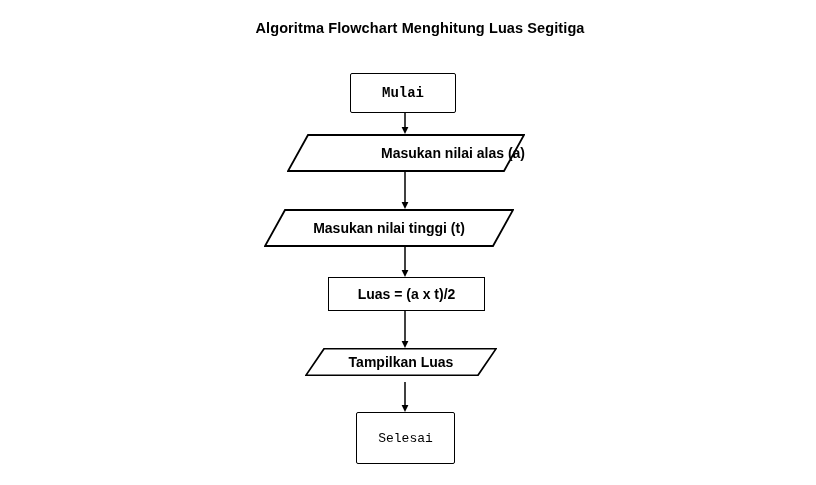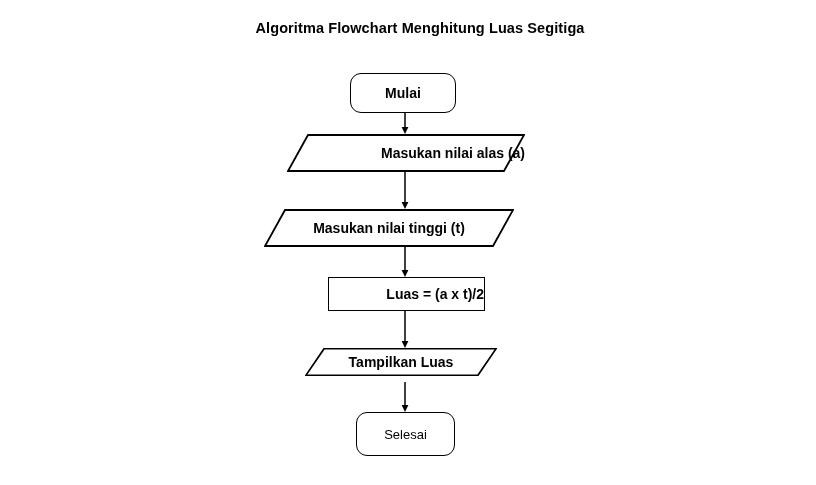--- a/index.html
+++ b/index.html
@@ -47,25 +47,25 @@
     position: relative;
     z-index: 2;
     font-size: 14px;
     font-weight: bold;
     line-height: 1;
     white-space: nowrap;
     color: #000000;
   }
   .terminator {
     border: 1.6px solid #000000;
-    border-radius: 11px;
+    border-radius: 2px;
+    font-family: Liberation Mono, monospace;
   }
   .process {
     border: 1.6px solid #000000;
-    justify-content: flex-end;
   }
   .io-shape {
     background: transparent;
   }
   .io-shape .io-bg {
     position: absolute;
     left: 0;
     top: 0;
     width: 100%;
     height: 100%;
@@ -75,21 +75,21 @@
     font-weight: normal;
     font-size: 13px;
   }
 
   
   #node-mulai      { left: 350px; top: 73px;  width: 106px; height: 40px; }
   #node-input-alas { left: 287px; top: 134px; width: 238px; height: 38px; justify-content: flex-end; }
   #node-input-tinggi { left: 264px; top: 209px; width: 250px; height: 38px; }
   #node-process-luas { left: 328px; top: 277px; width: 157px; height: 34px; }
   #node-output-luas  { left: 305px; top: 348px; width: 192px; height: 28px; }
-  #node-selesai    { left: 356px; top: 412px; width: 99px;  height: 44px; }
+  #node-selesai    { left: 356px; top: 412px; width: 99px;  height: 52px; }
 </style>
 </head>
 <body>
 
 <div class="chart-title">Algoritma Flowchart Menghitung Luas Segitiga</div>
 
 <svg id="flow-canvas" viewBox="0 0 816 485" xmlns="http://www.w3.org/2000/svg">
   <defs>
     <marker id="arrowhead" markerWidth="9" markerHeight="9" refX="4.2" refY="4.2" orient="auto" markerUnits="userSpaceOnUse">
       <path d="M0.6,0.8 L7.8,4.2 L0.6,7.6 z" fill="#000000"></path>

